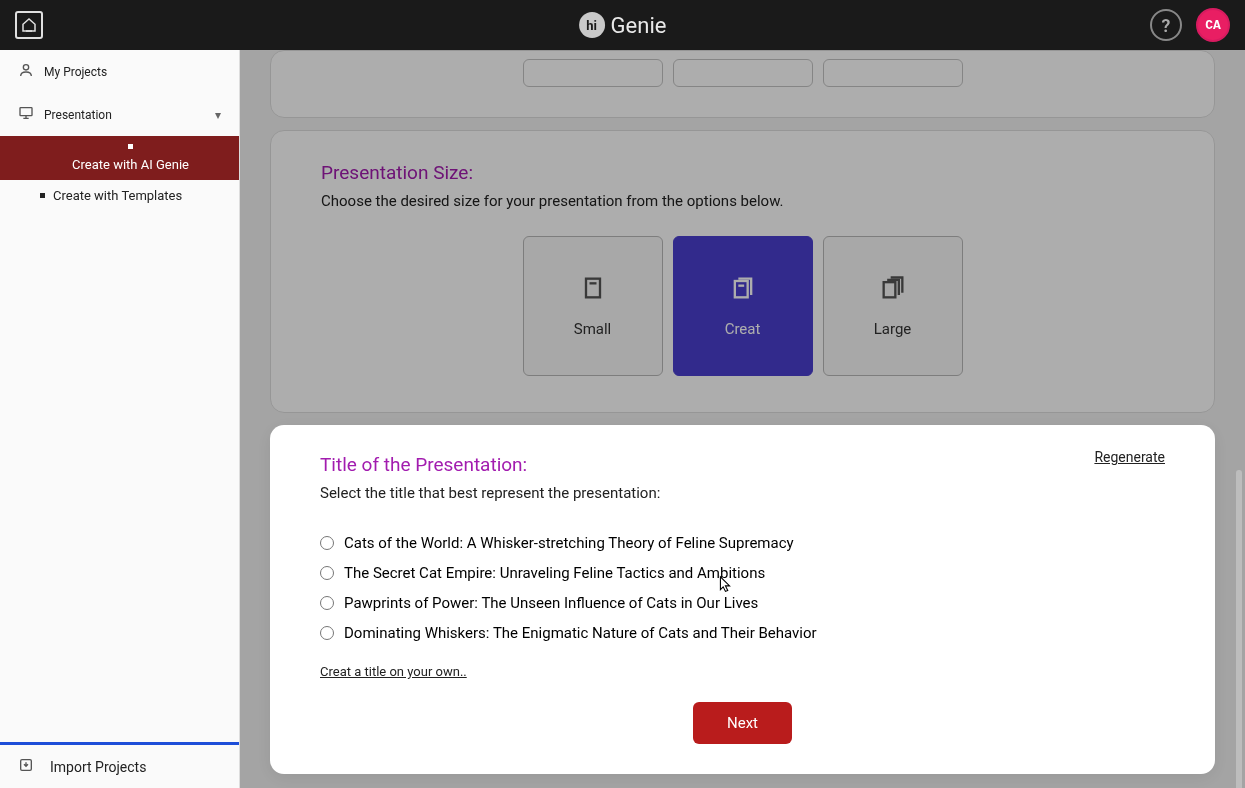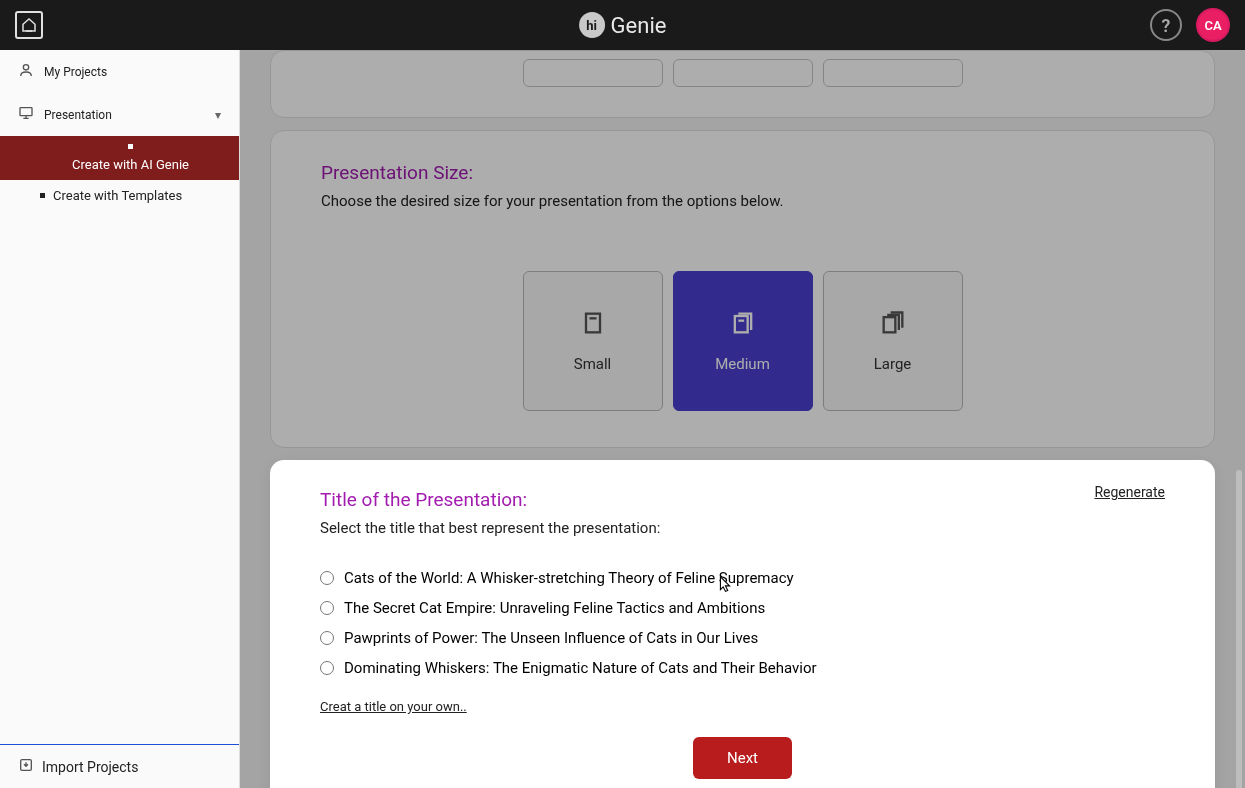--- a/index.html
+++ b/index.html
@@ -8,46 +8,46 @@
   
   .header { height: 50px; background: #1a1a1a; display: flex; align-items: center; justify-content: space-between; padding: 4px 15px; }
   .header-left { display: flex; align-items: center; }
   .home-icon { width: 28px; height: 28px; border: 2px solid #e0e0e0; border-radius: 3px; position: relative; display:flex; align-items:center; justify-content:center; }
   .home-icon svg { width: 18px; height: 18px; }
   .header-center { display:flex; align-items:center; gap:6px; position:absolute; left:50%; transform:translateX(-50%); }
   .logo-circle { width:26px; height:26px; border-radius:50%; background:#c9c9c9; color:#1a1a1a; font-weight:700; font-size:13px; display:flex; align-items:center; justify-content:center; }
   .logo-text { color:#e8e8e8; font-size:22px; font-weight:400; }
   .header-right { display:flex; align-items:center; gap:14px; }
   .help-icon { width:32px; height:32px; border:2px solid #888; border-radius:50%; color:#aaa; display:flex; align-items:center; justify-content:center; font-size:18px; font-weight:600; }
-  .avatar { width:34px; height:34px; border-radius:50%; background:#e91e63; border:2px solid #d81b60; color:#fff; display:flex; align-items:center; justify-content:center; font-size:13px; font-weight:600; }
+  .avatar { width:34px; height:34px; border-radius:50%; background:#e91e63; border:2px solid #d81b60; color:#fff; display:flex; align-items:center; justify-content:center; font-size:13px; font-weight:600;font-family:Liberation Mono, monospace; }
 
   
   .sidebar { position:absolute; top:50px; left:0; width:240px; bottom:0; background:#fafafa; border-right:1px solid #ddd; display:flex; flex-direction:column; }
   .sidebar-scroll { flex:1; overflow:auto; }
   .sb-item { display:flex; align-items:center; gap:10px; padding:12px 18px; font-size:12px; color:#222; cursor:pointer; }
   .sb-item .chev { margin-left:auto; color:#666; }
   .sb-sub { display:flex; align-items:center; gap:8px; padding:8px 18px 8px 40px; font-size:13px; color:#222; cursor:pointer; }
   .sb-sub.active { background:#7f1d1d; color:#fff;flex-direction:column; }
   .sb-bullet { width:5px; height:5px; background:currentColor; display:inline-block; }
-  .sb-bottom { padding:12px 18px; font-size:14px; color:#222; display:flex; align-items:center; gap:8px; border-top:1px solid #1d4ed8; cursor:pointer; }
+  .sb-bottom { padding:12px 18px; font-size:14px; color:#222; display:flex; align-items:center; gap:16px; border-top:3px solid #1d4ed8; cursor:pointer; }
   
   
   .main { position:absolute; left:240px; right:0; top:50px; bottom:0; overflow:auto; padding:0 30px 30px 30px; }
   
   .panel { background:#fff; border:1px solid #ddd; border-radius:14px; padding:30px 50px 36px 50px; margin-top:12px; }
   .panel.prev { margin-top:0; padding-top:8px; padding-bottom:30px; }
   .thumb-row { display:flex; gap:10px; justify-content:center; }
   .thumb-row.prev { margin-top:0; }
   .thumb-item { width:140px; height:28px; border:1px solid #c5c5c5; border-radius:6px; background:#fff; }
   
   .section-label { font-size:19px; color:#a21caf; margin-bottom:8px; }
   .section-desc { font-size:15px; color:#222; margin-bottom:26px; }
   
   .size-row { display:flex; gap:10px; justify-content:center; }
-  .size-card { width:140px; height:140px; border:1px solid #b9b9b9; border-radius:6px; display:flex; flex-direction:column; align-items:center; justify-content:center; gap:14px; font-size:15px; color:#333; cursor:pointer; background:#f8f8f8;margin-top:35px; }
+  .size-card { width:140px; height:140px; border:1px solid #b9b9b9; border-radius:6px; display:flex; flex-direction:column; align-items:center; justify-content:center; gap:14px; font-size:15px; color:#333; cursor:pointer; background:#f8f8f8; }
   .size-card.selected { background:#4a3fcf; border-color:#4a3fcf; color:#fff; }
   .size-card svg { width:28px; height:28px; }
   
   
   .title-panel { background:#fff; border-radius:14px; padding:28px 50px 30px 50px; margin-top:12px; position:relative; box-shadow:0 4px 18px rgba(0,0,0,0.08); }
   .regenerate { position:absolute; right:50px; top:24px; font-size:14px; color:#222; text-decoration:underline; cursor:pointer; }
   .title-options { margin-top:20px; }
   .opt { display:flex; align-items:center; gap:10px; padding:6px 0; font-size:15px; cursor:pointer; }
   .opt label { cursor:pointer; }
   .opt input[type=radio] { width:14px; height:14px; cursor:pointer; accent-color:#4a3fcf; }
@@ -153,21 +153,21 @@
         <span>Small</span>
       </div>
       <div class="size-card selected">
         <span>
           <svg viewBox="0 0 24 24" fill="none" stroke="#fff" stroke-width="2">
               <rect x="5" y="6" width="11" height="14"></rect>
               <path d="M8 4h11v14"></path>
               <line x1="8" y1="10" x2="13" y2="10"></line>
             </svg>
         </span>
-        <span>Medium</span>
+        <span>Creat</span>
       </div>
       <div class="size-card">
         <span>
           <svg viewBox="0 0 24 24" fill="none" stroke="#555" stroke-width="2">
               <rect x="4" y="7" width="10" height="13"></rect>
               <path d="M7 5h10v13"></path>
               <path d="M10 3h10v13"></path>
             </svg>
         </span>
         <span>Large</span>

